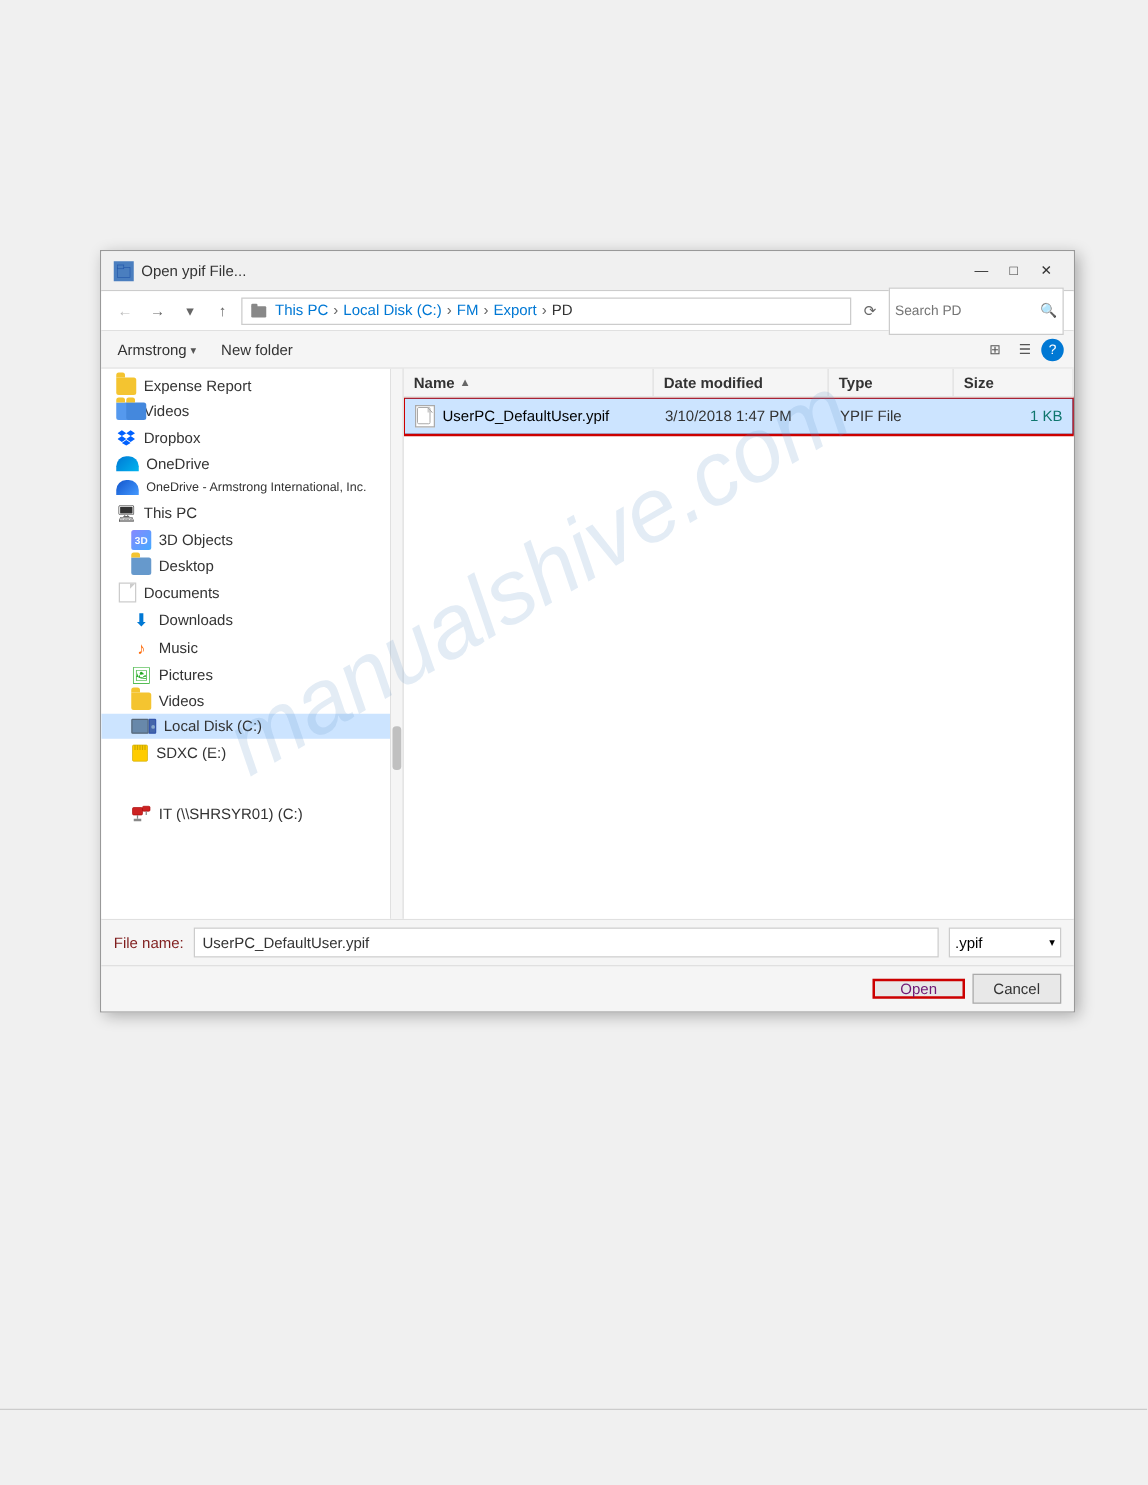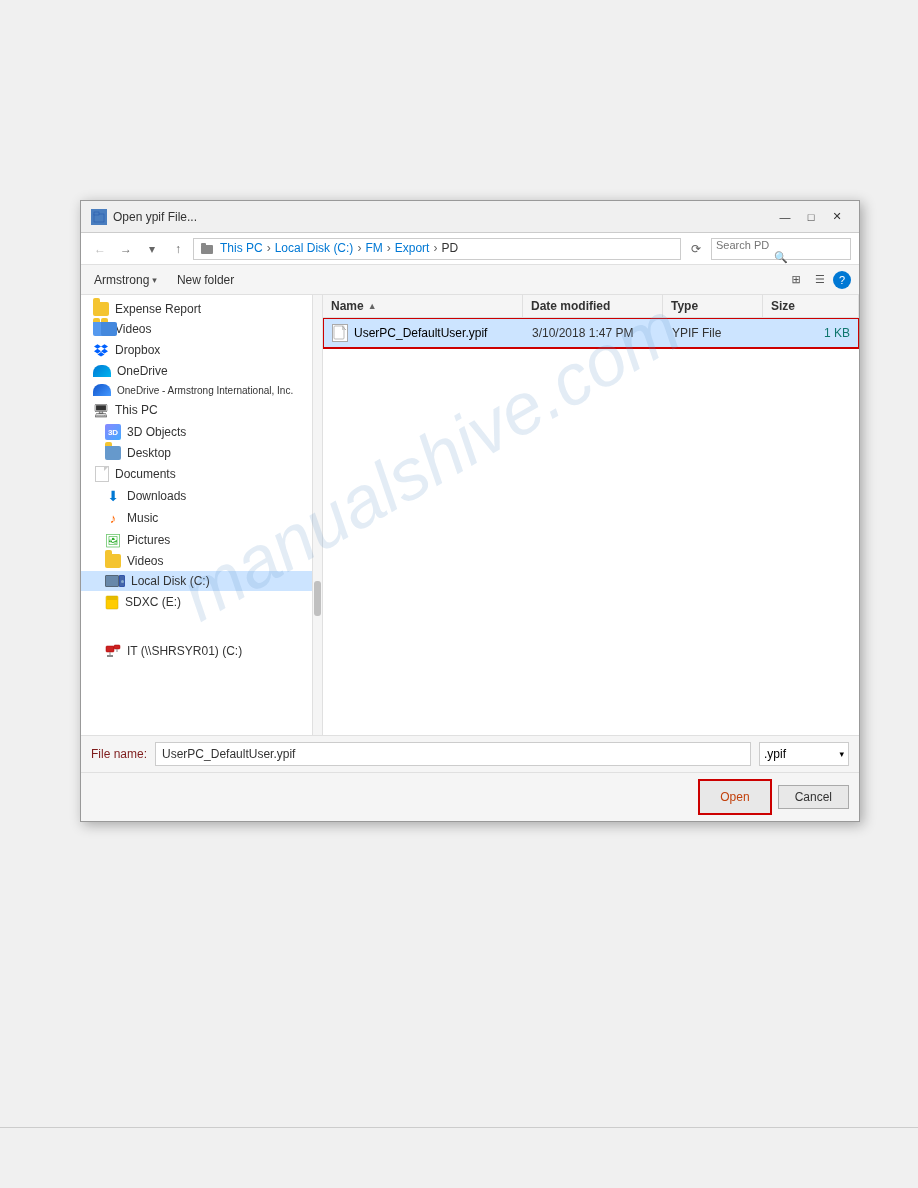--- a/index.html
+++ b/index.html
@@ -130,25 +130,24 @@
       align-items: center;
       padding: 0 6px;
       font-size: 12px;
       color: #333;
       overflow: hidden;
     }
     .search-box {
       display: flex;
       align-items: center;
       border: 1px solid #ccc;
-      height: 22px;
+      height: 38px;
       width: 140px;
       background: white;
       padding: 0 4px;
-      flex-direction: column;
     }
     .search-box input {
       border: none;
       outline: none;
       font-size: 11px;
       width: 100%;
       color: #999;
     }
     .search-icon-sm {
       font-size: 11px;
@@ -417,22 +416,22 @@
       display: flex;
       align-items: center;
       justify-content: space-between;
     }
     .open-btn {
       padding: 4px 16px;
       background: #e8e8e8;
       border: 1px solid #aaa;
       font-size: 12px;
       cursor: pointer;
-      color: #c2410c;
-      height: 36px;
+      color: #701a75;
+      height: 16px;
       display: flex;
       align-items: center;
     }
     .open-btn.primary {
       background: #e8e8e8;
       border: 2px solid #cc0000;
     }
     .cancel-btn {
       padding: 4px 16px;
       background: #e8e8e8;

